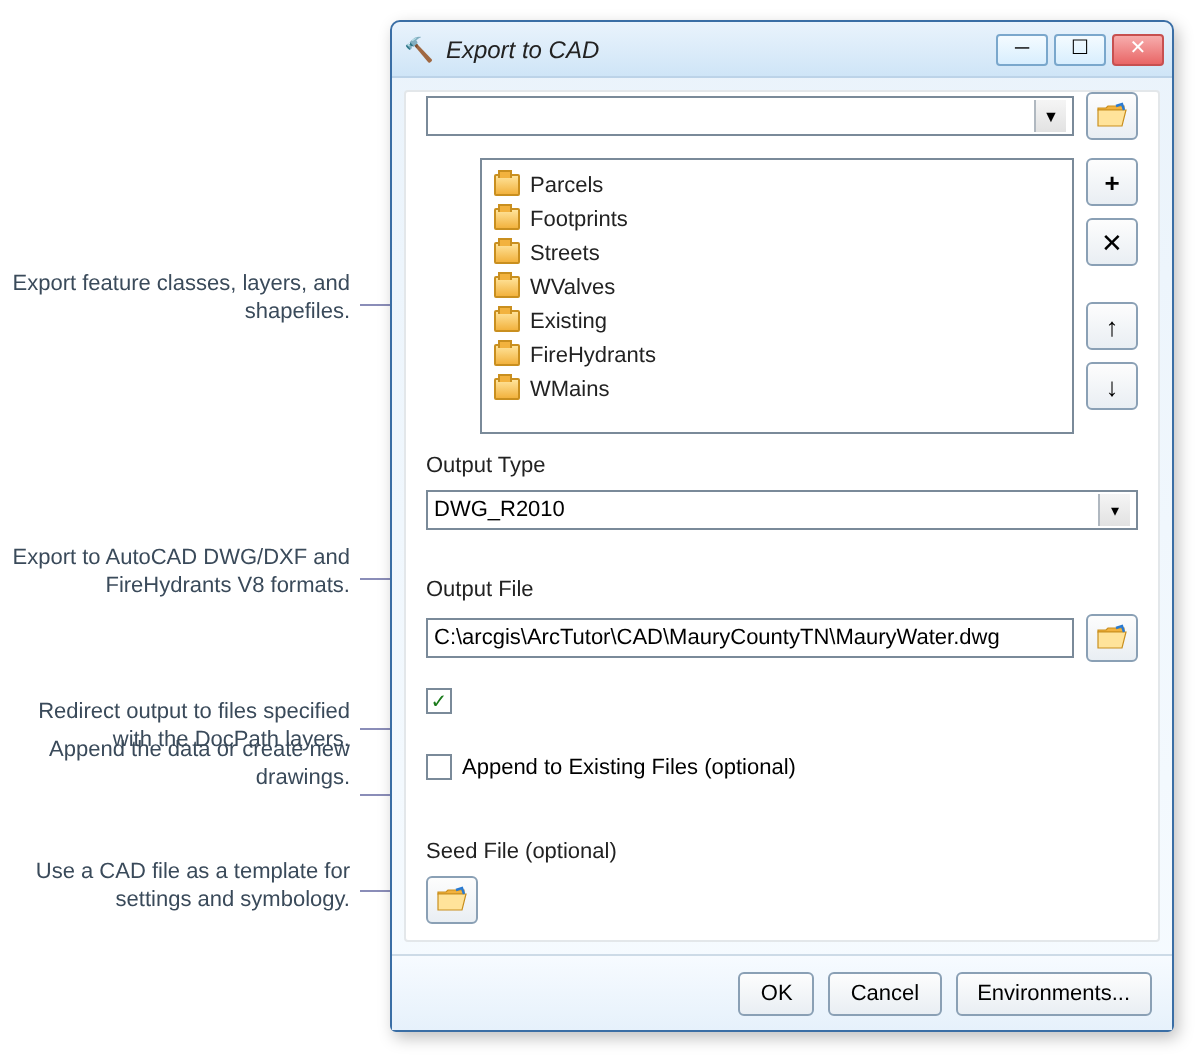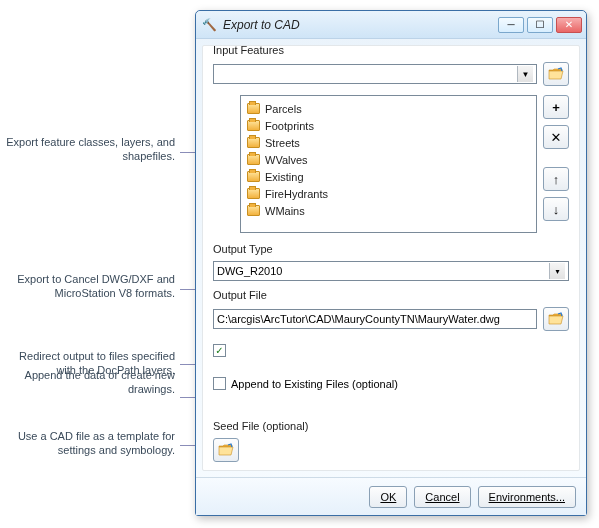--- a/index.html
+++ b/index.html
@@ -161,40 +161,40 @@
     width:13px; height:13px; border:1px solid #7a8a99; background:#fff;
     display:flex; align-items:center; justify-content:center; font-size:10px; color:#1a7a1a;
   }
 
   
   .footer {
     height: 38px;
     background: linear-gradient(#f7fbff,#e6f1fb);
     border-top:1px solid #cddbe7;
     display:flex; align-items:center; justify-content:flex-end;
-    gap:7px; padding:0 10px;text-decoration:underline;
+    gap:7px; padding:0 10px;
   }
   .btn {
     height:22px;
     border:1px solid #8aa0b5;
     border-radius:3px;
     background:linear-gradient(#fdfdfd,#e9eef3);
     font-size:11px;
     padding:0 10px;
     cursor:pointer;
   }
 
   .folder-svg { width:16px; height:14px; }
 </style>
 </head>
 <body>
 
 <div class="callouts">
   <div class="callout" style="top:136px;">Export feature classes, layers, and shapefiles.</div>
-  <div class="callout" style="top:273px;">Export to Cancel DWG/DXF and MicroStation V8 formats.</div>
+  <div class="callout" style="top:273px;">Export to AutoCAD DWG/DXF and FireHydrants V8 formats.</div>
   <div class="callout" style="top:350px;">Redirect output to files specified with the DocPath layers.</div>
   <div class="callout" style="top:369px;padding-left:17px;">Append the data or create new drawings.</div>
   <div class="callout" style="top:430px;">Use a CAD file as a template for settings and symbology.</div>
 </div>
 <div class="callout-line" style="left:180px; top:152px; width:48px;"></div>
 <div class="callout-dot" style="left:228px; top:152px;"></div>
 <div class="callout-line" style="left:180px; top:289px; width:95px;"></div>
 <div class="callout-dot" style="left:275px; top:289px;"></div>
 <div class="callout-line" style="left:180px; top:364px; width:47px;"></div>
 <div class="callout-dot" style="left:227px; top:364px;"></div>
@@ -278,21 +278,21 @@
       </div>
     </div>
 
     <div style="height:2px"></div>
     <div class="label">Output Type</div>
     <div class="combo">
       <span>DWG_R2010</span>
       <span class="arrow">▾</span>
     </div>
 
-    <div class="label" style="margin-top:3px">Output File</div>
+    <div class="label" style="margin-top:19px">Output File</div>
     <div class="row">
       <input class="textbox" value="C:\arcgis\ArcTutor\CAD\MauryCountyTN\MauryWater.dwg" style="">
       <div class="iconbtn">
         <svg class="folder-svg" viewBox="0 0 16 14">
           <path d="M1 3h4l1-1h8v2H1z" fill="#f2b23e" stroke="#c98f1f" stroke-width=".6"></path>
           <path d="M1 4h14l-2 8H1z" fill="#ffe39a" stroke="#c98f1f" stroke-width=".6"></path>
           <path d="M10 2l3-1 1 3" fill="none" stroke="#2a7ad0" stroke-width="1.2"></path>
         </svg>
       </div>
     </div>

